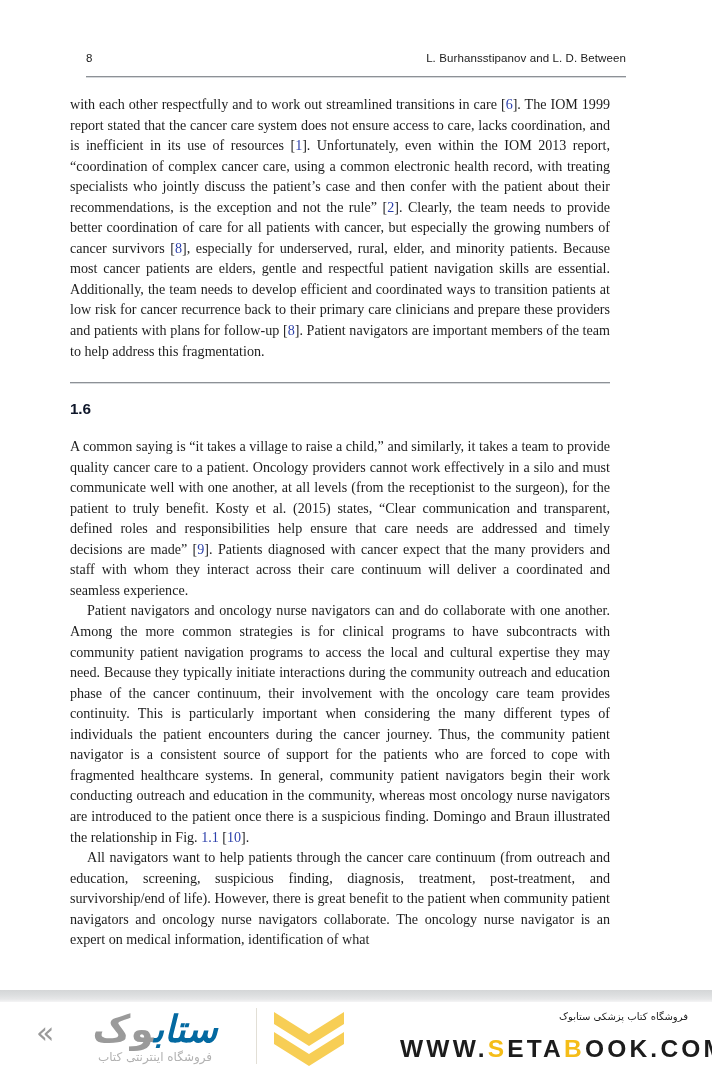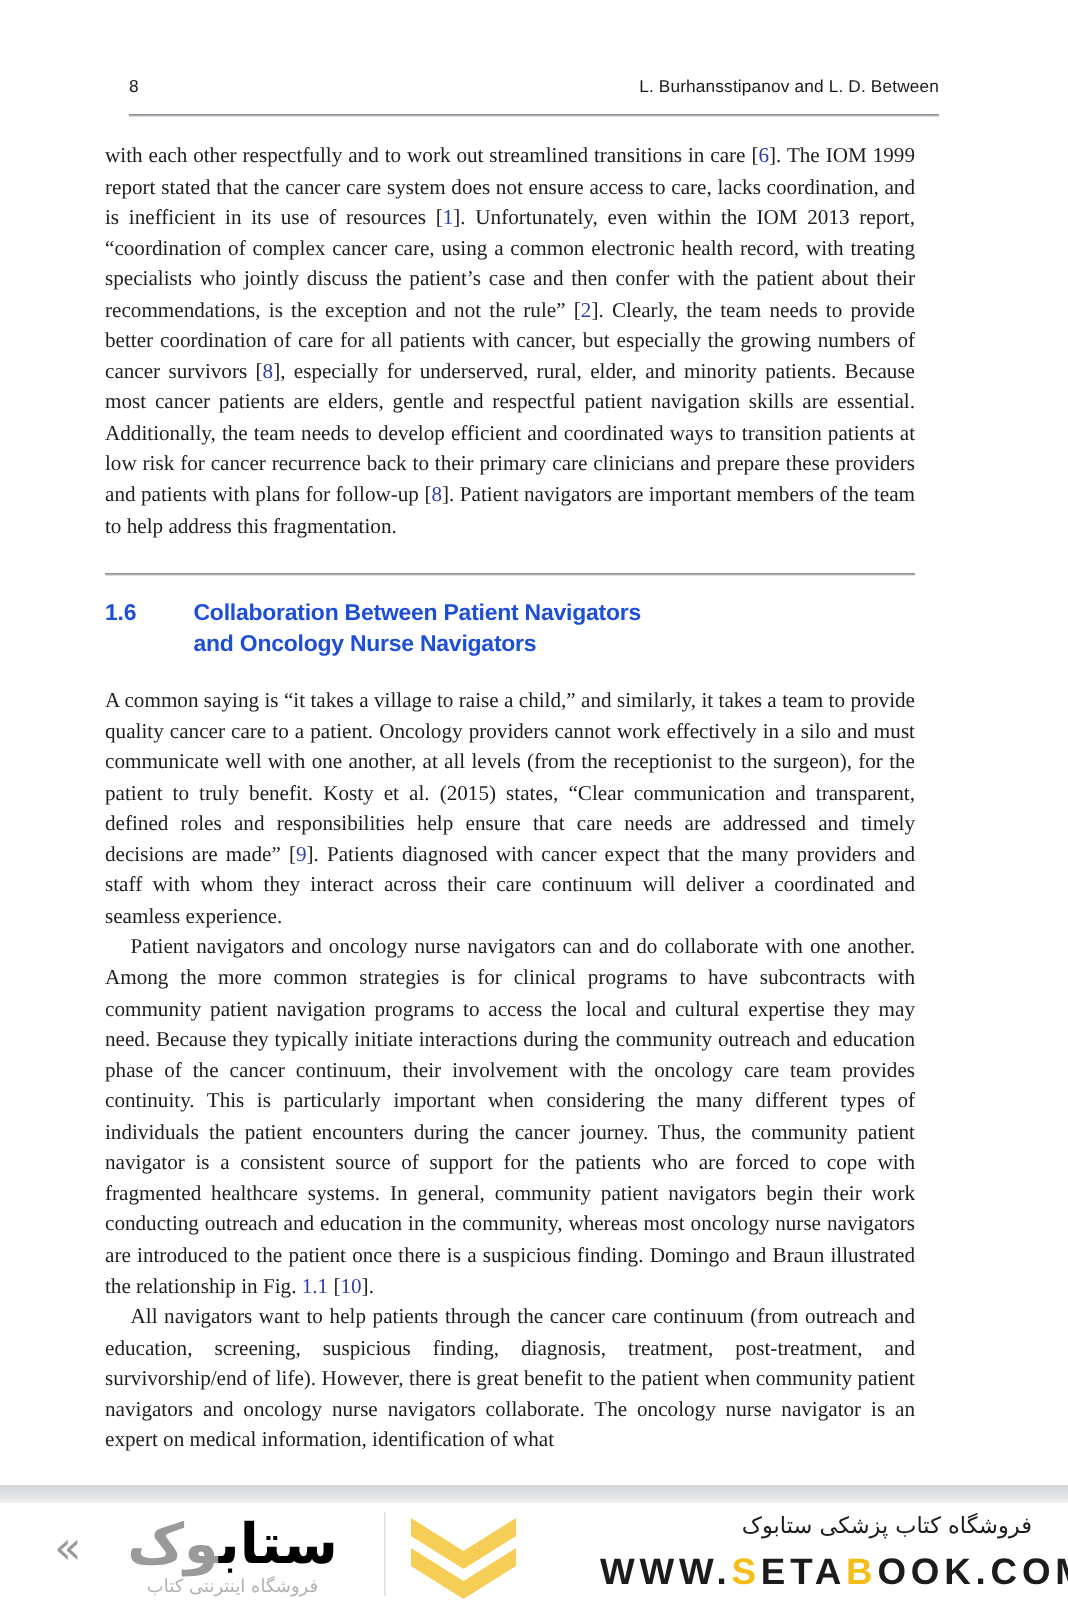--- a/index.html
+++ b/index.html
@@ -84,26 +84,26 @@
     margin-bottom: 17px;
   }
   .sec-rule {
     width: 540px;
     height: 2px;
     background: linear-gradient(to bottom, #8d9196 0%, #8d9196 45%, #c9ccd0 55%, #e7e9ea 100%);
     margin-bottom: 14px;
   }
   .sec-head {
     display: flex;
-    align-items: flex-start;
+    align-items: center;
     font-family: "Liberation Sans", "DejaVu Sans", sans-serif;
     font-weight: bold;
     font-size: 15.3px;
     line-height: 21px;
-    color: #1d4ed8;
+    color: #0f172a;
     letter-spacing: -0.15px;
   }
   .sec-num {
     width: 59px;
     flex: 0 0 59px;
   }
   .sec-title-lines {
     flex: 1 1 auto;
   }
   .sec-title-lines div { white-space: nowrap; }
@@ -150,21 +150,21 @@
     direction: rtl;
     text-align: center;
     font-family: "DejaVu Sans", "Liberation Sans", sans-serif;
     font-size: 37px;
     font-weight: bold;
     letter-spacing: -1px;
     line-height: 44px;
     color: #9a9a9a;
     white-space: nowrap;
   }
-  .logo-word .gold { color: #000000; }
+  .logo-word .gold { color: #0369a1; font-style: italic; }
   .logo-chev {
     position: absolute;
     left: 2px;
     top: 12px;
     font-size: 30px;
     color: #9a9a9a;
     font-family: "DejaVu Sans", sans-serif;
     line-height: 30px;
   }
   .logo-sub {
@@ -199,21 +199,21 @@
   .banner-text {
     position: absolute;
     left: 400px;
     top: 2px;
     width: 288px;
     text-align: right;
   }
   .banner-fa {
     direction: rtl;
     font-family: "DejaVu Sans", "Liberation Sans", sans-serif;
-    font-size: 15px;
+    font-size: 10px;
     color: #1c1c1c;
     line-height: 26px;
     white-space: nowrap;
   }
   .banner-url {
     font-family: "Liberation Sans", "DejaVu Sans", sans-serif;
     font-size: 24.5px;
     font-weight: bold;
     letter-spacing: 3.2px;
     color: #1c1c1c;
@@ -235,24 +235,20 @@
   <div class="head-rule"></div>
 
   <div class="content">
 
     <p class="body"><span>with each other respectfully and to work out streamlined transitions in care [</span><span class="ref">6</span><span>]. The IOM 1999 report stated that the cancer care system does not ensure access to care, lacks coordination, and is inefficient in its use of resources [</span><span class="ref">1</span><span>]. Unfortunately, even within the IOM 2013 report, “coordination of complex cancer care, using a common electronic health record, with treating specialists who jointly discuss the patient’s case and then confer with the patient about their recommendations, is the exception and not the rule” [</span><span class="ref">2</span><span>]. Clearly, the team needs to provide better coordination of care for all patients with cancer, but especially the growing numbers of cancer survivors [</span><span class="ref">8</span><span>], especially for underserved, rural, elder, and minority patients. Because most cancer patients are elders, gentle and respectful patient navigation skills are essential. Additionally, the team needs to develop efficient and coordinated ways to transition patients at low risk for cancer recurrence back to their primary care clinicians and prepare these providers and patients with plans for follow-up [</span><span class="ref">8</span><span>]. Patient navigators are important members of the team to help address this fragmentation.</span></p>
 
     <div class="sec-wrap">
       <div class="sec-rule"></div>
       <div class="sec-head">
         <div class="sec-num">1.6</div>
-        <div class="sec-title-lines">
-          <div>Collaboration Between Patient Navigators</div>
-          <div>and Oncology Nurse Navigators</div>
-        </div>
       </div>
     </div>
 
     <p class="body"><span>A common saying is “it takes a village to raise a child,” and similarly, it takes a team to provide quality cancer care to a patient. Oncology providers cannot work effectively in a silo and must communicate well with one another, at all levels (from the receptionist to the surgeon), for the patient to truly benefit. Kosty et al. (2015) states, “Clear communication and transparent, defined roles and responsibilities help ensure that care needs are addressed and timely decisions are made” [</span><span class="ref">9</span><span>]. Patients diagnosed with cancer expect that the many providers and staff with whom they interact across their care continuum will deliver a coordinated and seamless experience.</span></p>
 
     <p class="body indent"><span>Patient navigators and oncology nurse navigators can and do collaborate with one another. Among the more common strategies is for clinical programs to have subcontracts with community patient navigation programs to access the local and cultural expertise they may need. Because they typically initiate interactions during the community outreach and education phase of the cancer continuum, their involvement with the oncology care team provides continuity. This is particularly important when considering the many different types of individuals the patient encounters during the cancer journey. Thus, the community patient navigator is a consistent source of support for the patients who are forced to cope with fragmented healthcare systems. In general, community patient navigators begin their work conducting outreach and education in the community, whereas most oncology nurse navigators are introduced to the patient once there is a suspicious finding. Domingo and Braun illustrated the relationship in Fig. </span><span class="ref">1.1</span><span> [</span><span class="ref">10</span><span>].</span></p>
 
     <p class="body indent">All navigators want to help patients through the cancer care continuum (from outreach and education, screening, suspicious finding, diagnosis, treatment, post-treatment, and survivorship/end of life). However, there is great benefit to the patient when community patient navigators and oncology nurse navigators collaborate. The oncology nurse navigator is an expert on medical information, identification of what</p>
 
   </div>

